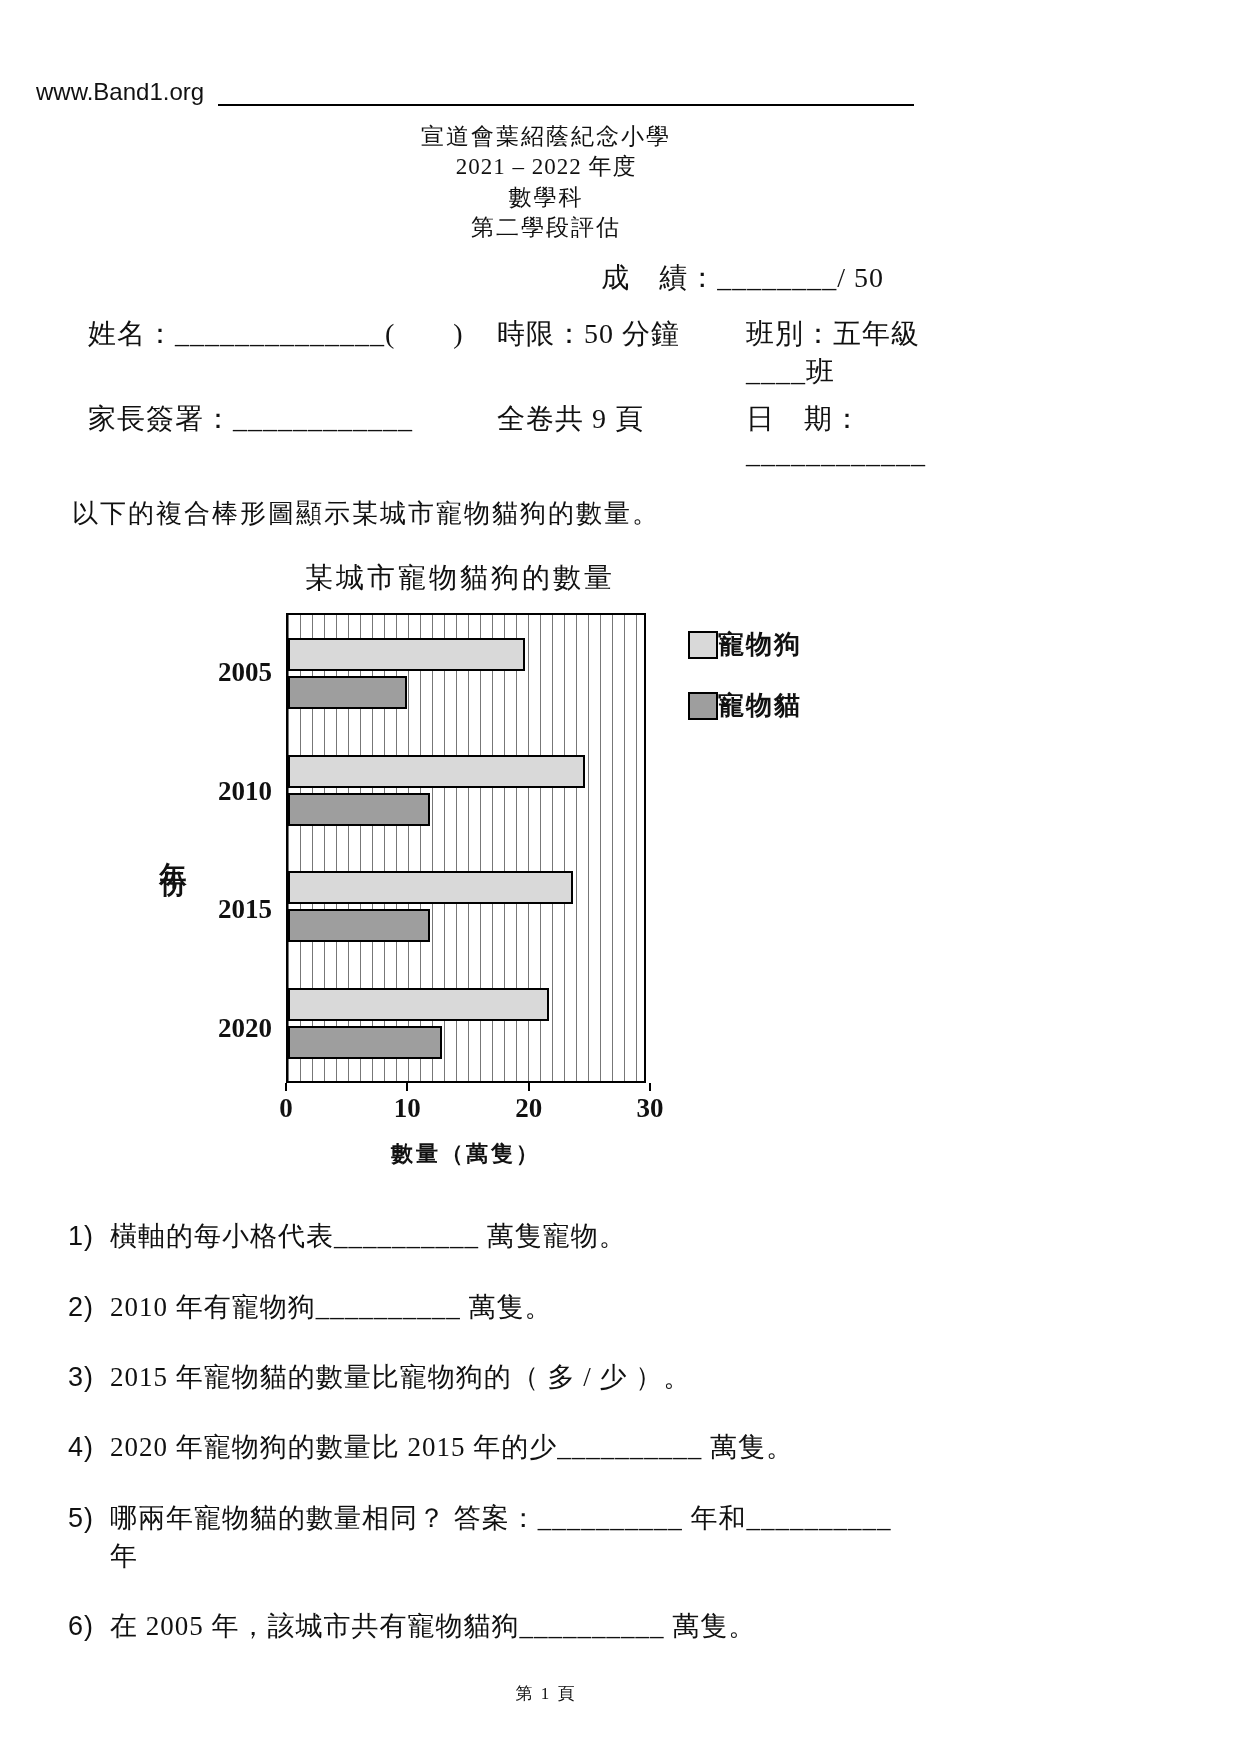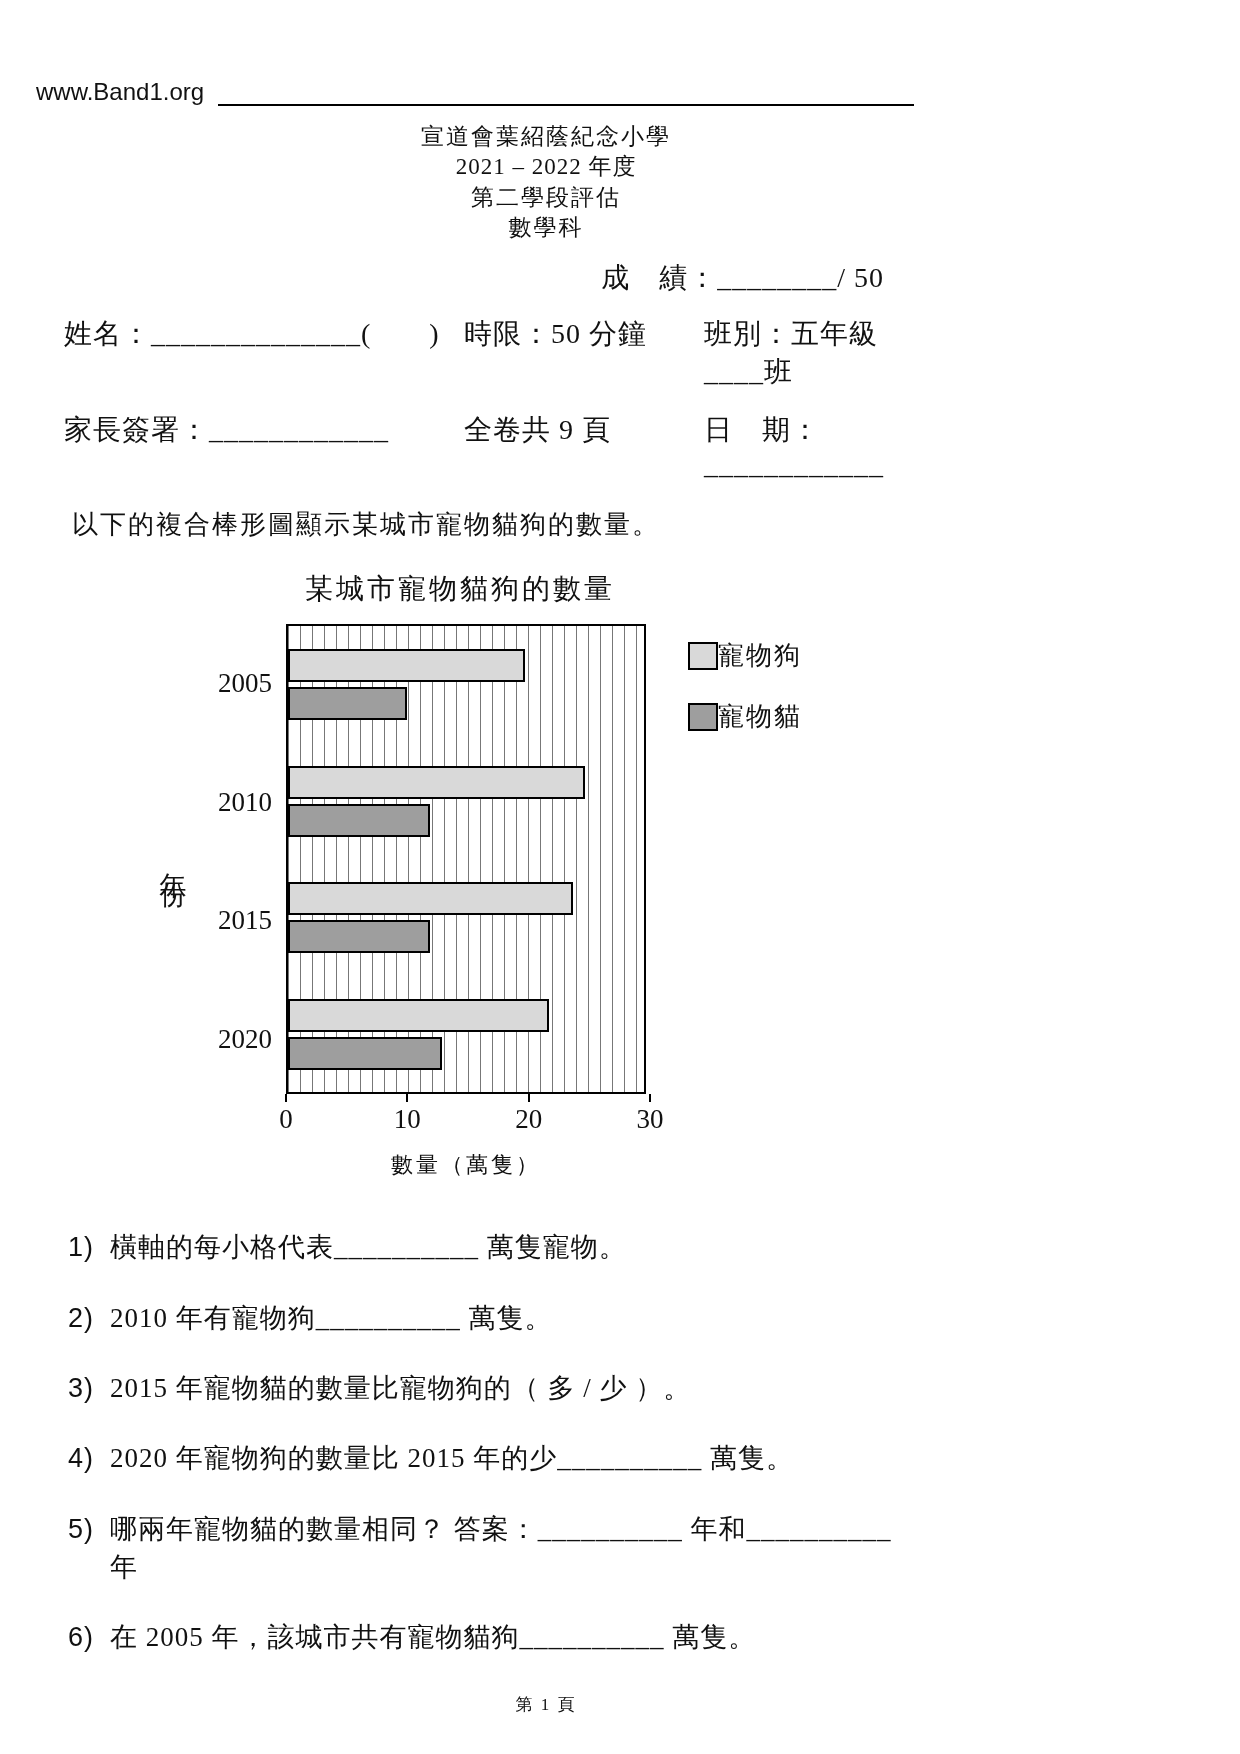--- a/index.html
+++ b/index.html
@@ -21,28 +21,28 @@
   .site-rule{ flex:1; border-bottom:2px solid #000; height:26px; }
 
   
   .title-block{ text-align:center; margin-top:16px; font-size:23px; line-height:1.32; letter-spacing:2px; }
   .title-block .year-line{ letter-spacing:1px; }
 
   
   .score-row{ text-align:right; padding-right:208px; font-size:28px; margin-top:16px; letter-spacing:1px; }
   .info-grid{
     display:grid; grid-template-columns:400px 240px 1fr;
-    padding:0 178px 0 64px; font-size:28px; row-gap:20px; margin-top:18px; letter-spacing:1px;
+    padding:0 178px 0 88px; font-size:28px; row-gap:20px; margin-top:18px; letter-spacing:1px;gap:9px;
   }
 
   .intro{ margin:26px 0 0 72px; font-size:26px; letter-spacing:2px; }
 
   
   .chart-title{ margin:28px 0 16px 280px; width:360px; text-align:center; font-size:28px; letter-spacing:3px; }
-  .chart-flex{ display:flex; align-items:flex-start; margin-left:150px; }
+  .chart-flex{ display:flex; align-items:flex-start; margin-left:150px;font-weight:bold; }
   .ylabel-wrap{ width:46px; height:474px; display:flex; align-items:center; justify-content:center; }
   .ylabel{ writing-mode:vertical-lr; text-orientation:upright; font-size:27px; letter-spacing:10px; }
   .ycats{ width:90px; height:474px; display:flex; flex-direction:column; }
   .ycat{ flex:1; display:flex; align-items:center; justify-content:flex-end; padding-right:14px; font-size:27px; }
   .plotwrap{ position:relative; }
   .plot{
     width:360px; height:470px; border:2px solid #000;
     background:repeating-linear-gradient(to right,#777 0px,#777 1px,transparent 1px,transparent 12px);
     display:flex; flex-direction:column;
   }
@@ -70,22 +70,22 @@
 <div class="page">
 
   <div class="site-row">
     <span>www.Band1.org</span>
     <span class="site-rule"></span>
   </div>
 
   <div class="title-block">
     <div>宣道會葉紹蔭紀念小學</div>
     <div class="year-line">2021 – 2022 年度</div>
+    <div>數學科</div>
     <div>第二學段評估</div>
-    <div>數學科</div>
   </div>
 
   <div class="score-row">成　績：________/ 50</div>
 
   <div class="info-grid">
     <div>姓名：______________(　　)</div>
     <div>時限：50 分鐘</div>
     <div>班別：五年級____班</div>
     <div>家長簽署：____________</div>
     <div>全卷共 9 頁</div>

